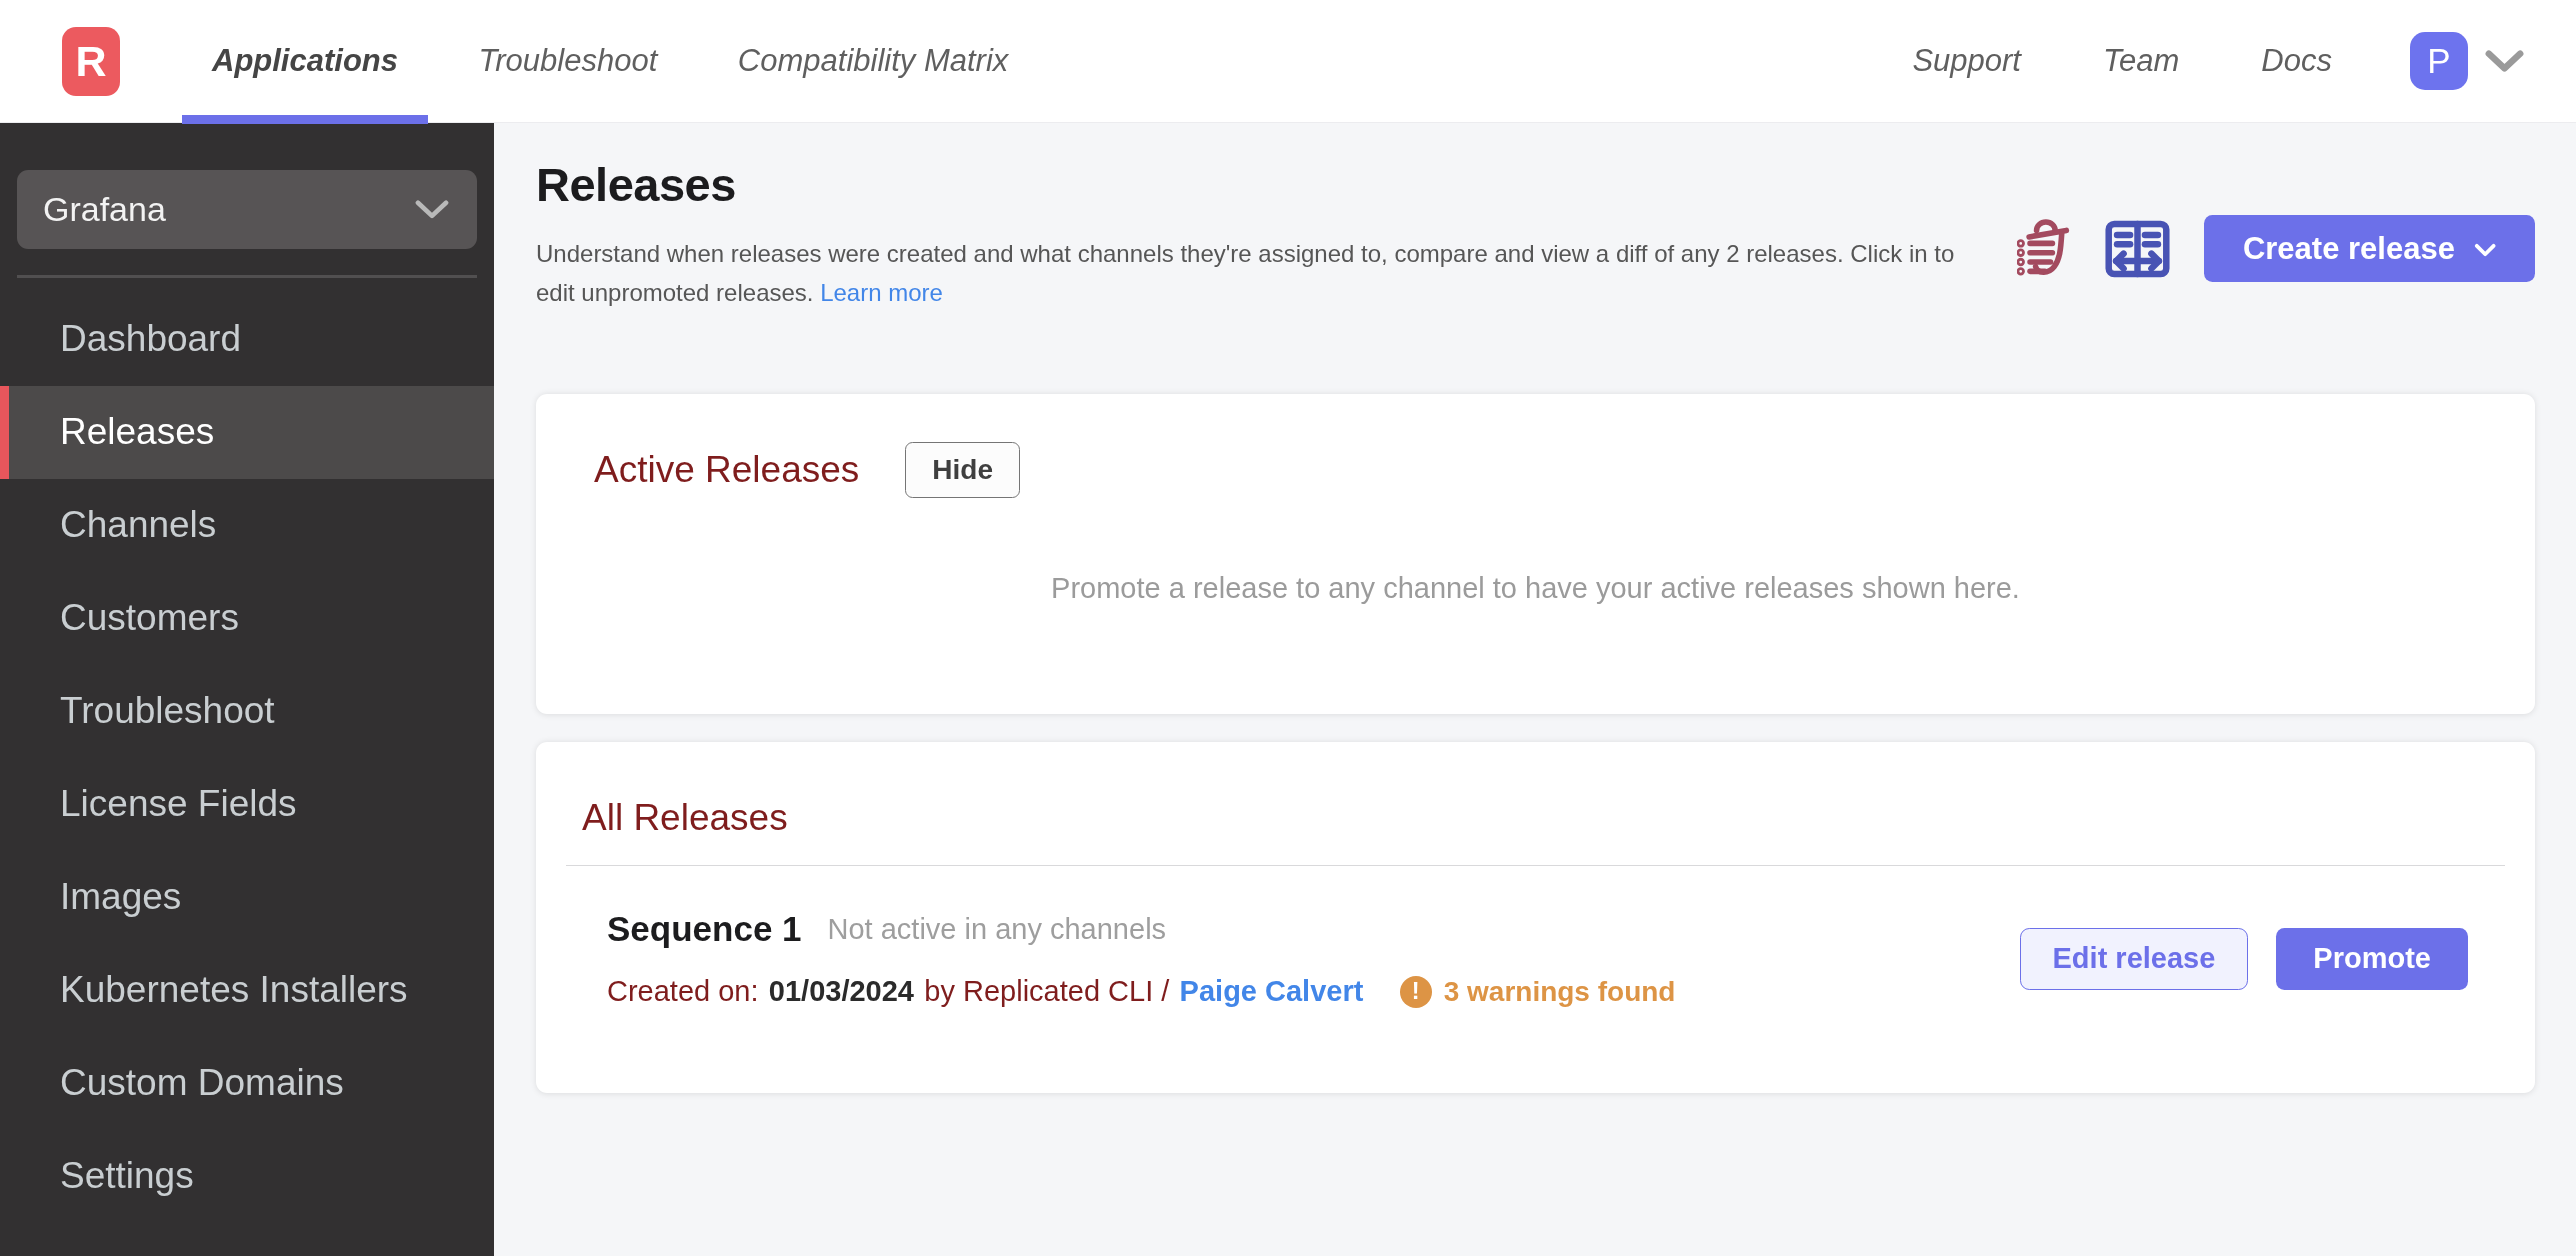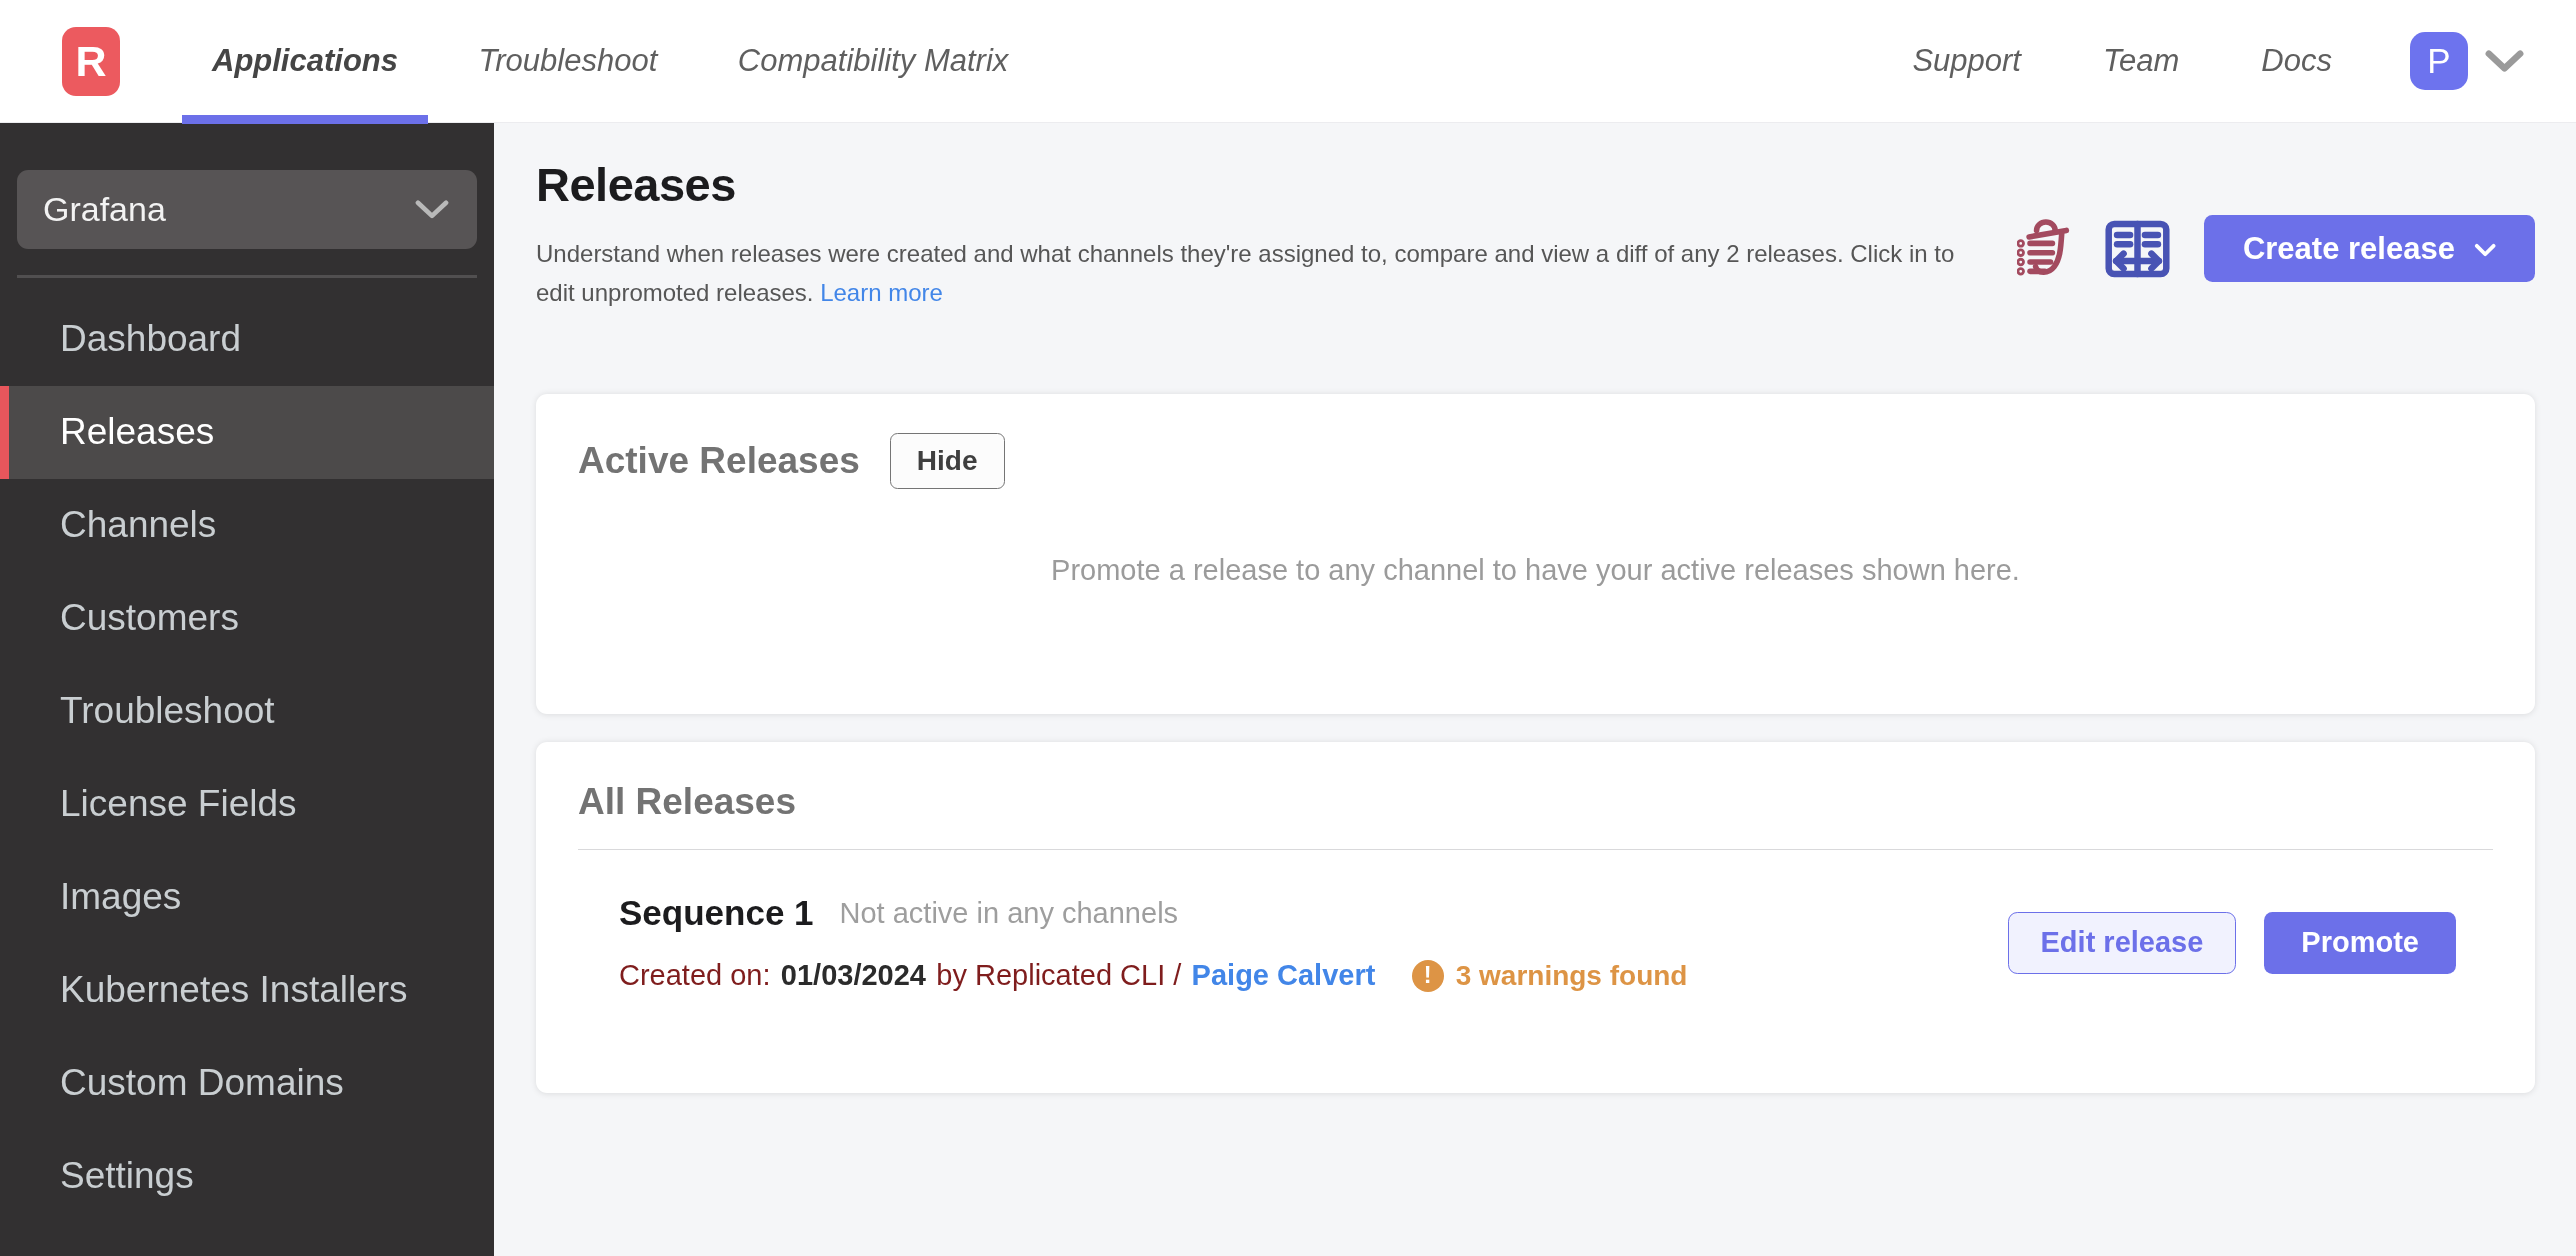--- a/index.html
+++ b/index.html
@@ -95,29 +95,29 @@
   .create-btn { height: 67px; padding: 0 39px; font-size: 31px; gap: 18.7px; }
   .create-chevron { display: flex; margin-top: 3.7px; }
 
   
   .card {
     background: #ffffff; border-radius: 11.2px;
     box-shadow: 0 0.9px 6.5px rgba(0,0,0,0.10);
   }
   .card-active { margin-top: 82px; height: 320px; padding: 39px 42px; }
   .card-head { display: flex; align-items: center; gap: 30px; }
-  .card-title { margin: 0; font-size: 37px; font-weight: 700; color: #737373; }
+  .card-title { margin: 16px; font-size: 37px; font-weight: 400; color: #7f1d1d; }
   .hide-btn {
     font-size: 28px; font-weight: 700; color: #3f3f3f;
     background: #fcfcfc; border: 1.9px solid #757575; border-radius: 7.5px;
     height: 56px; padding: 0 26px;
   }
   .empty-message { margin-top: 65px; text-align: center; font-size: 29px; color: #9b9b9b; }
 
-  .card-all { margin-top: 28px; height: 351px; padding: 39px 42px; }
+  .card-all { margin-top: 28px; height: 351px; padding: 39px 30px; }
   .card-rule { border: none; border-top: 1.9px solid #d9d9db; margin: 26px 0 0; }
   .release-row {
     display: flex; justify-content: space-between; align-items: center;
     margin-top: 43px; padding-left: 41px; padding-right: 37px;
   }
   .name-line { display: flex; align-items: center; gap: 26px; }
   .release-name { font-size: 35px; font-weight: 700; color: #1c1c1e; }
   .release-status { font-size: 29px; color: #9e9e9e; }
   .created-line { margin-top: 26px; display: flex; align-items: center; font-size: 29px; }
   .created-line > span { margin-right: 10.3px; white-space: nowrap; }

